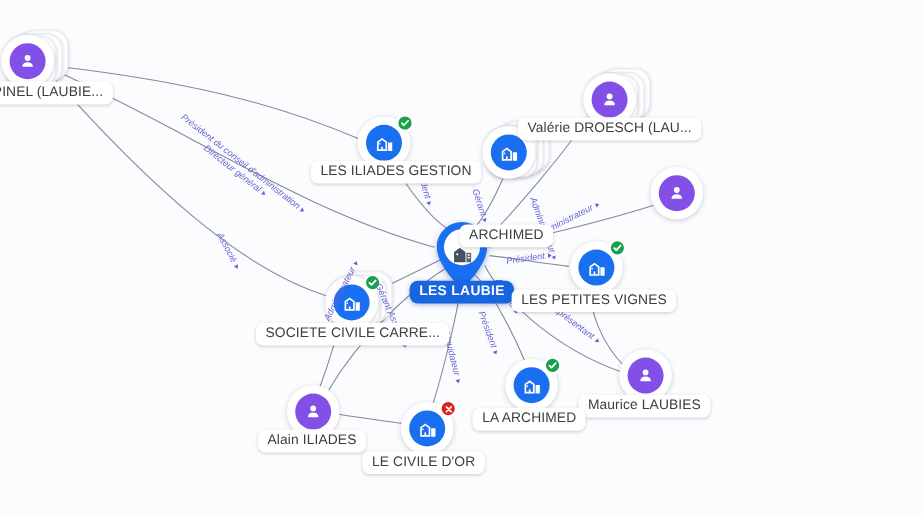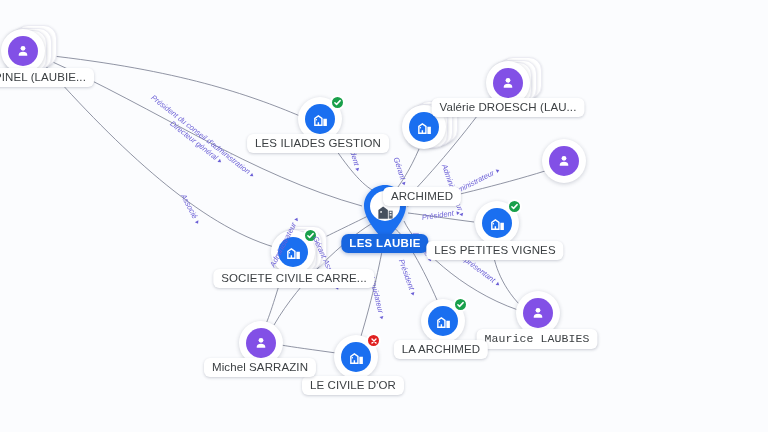--- a/index.html
+++ b/index.html
@@ -157,21 +157,21 @@
             <circle fill="#ffffff" cx="6.2" cy="12.4" r="1"></circle>
           </svg>
         </div>
         <div class="badge ok" style="background: rgb(25, 160, 75);">
           <svg width="9" height="9" viewBox="0 0 24 24" aria-hidden="true">
             <path fill="none" stroke="#ffffff" stroke-width="4" stroke-linecap="round" stroke-linejoin="round" d="M5 12.5l4.5 4.5L19 7"></path>
           </svg>
         </div>
       </div>
     </div>
-    <div class="label" style="left: 318px; top: 134px; color: rgb(60, 64, 67);">LES ILIADES GESTION</div>
+    <div class="label" style="left: 330px; top: 134px; color: rgb(60, 64, 67);">LES ILIADES GESTION</div>
     <div class="node" style="left: 424px; top: 127px;">
       <div class="stack">
         <i></i>
         <i></i>
         <i></i>
       </div>
       <div class="disc">
         <div class="inner company" style="background: rgb(26, 111, 240);">
           <svg width="17" height="17" viewBox="0 0 24 24" aria-hidden="true">
             <path fill="#ffffff" d="M3 21V10l6-4.4L15 10v11H3zm2-2h3v-3h2v3h3v-8.1l-4-2.9-4 2.9V19z"></path>
@@ -233,21 +233,21 @@
     <div class="node" style="left: 538px; top: 313px;">
       <div class="disc">
         <div class="inner person" style="background: rgb(130, 80, 230);">
           <svg width="16" height="16" viewBox="0 0 24 24" aria-hidden="true">
             <circle fill="#ffffff" cx="12" cy="8" r="3.6"></circle>
             <path fill="#ffffff" d="M12 13.2c-3.6 0-6.4 2-6.4 4.3V19h12.8v-1.5c0-2.3-2.8-4.3-6.4-4.3z"></path>
           </svg>
         </div>
       </div>
     </div>
-    <div class="label" style="left: 537px; top: 329px; color: rgb(60, 64, 67); font-family: Liberation Mono, monospace;">Maurice LAUBIES</div>
+    <div class="label" style="left: 537px; top: 329px; color: rgb(60, 64, 67);">Maurice LAUBIES</div>
     <div class="node" style="left: 443px; top: 321px;">
       <div class="disc">
         <div class="inner company" style="background: rgb(26, 111, 240);">
           <svg width="17" height="17" viewBox="0 0 24 24" aria-hidden="true">
             <path fill="#ffffff" d="M3 21V10l6-4.4L15 10v11H3zm2-2h3v-3h2v3h3v-8.1l-4-2.9-4 2.9V19z"></path>
             <path fill="#ffffff" d="M16 21V11h5v10h-5zm1.4-8.6h2.2v1.6h-2.2v-1.6zm0 3h2.2V17h-2.2v-1.6z"></path>
             <circle fill="#ffffff" cx="6.2" cy="12.4" r="1"></circle>
           </svg>
         </div>
         <div class="badge ok" style="background: rgb(25, 160, 75);">
@@ -278,21 +278,21 @@
     <div class="node" style="left: 261px; top: 343px;">
       <div class="disc">
         <div class="inner person" style="background: rgb(130, 80, 230);">
           <svg width="16" height="16" viewBox="0 0 24 24" aria-hidden="true">
             <circle fill="#ffffff" cx="12" cy="8" r="3.6"></circle>
             <path fill="#ffffff" d="M12 13.2c-3.6 0-6.4 2-6.4 4.3V19h12.8v-1.5c0-2.3-2.8-4.3-6.4-4.3z"></path>
           </svg>
         </div>
       </div>
     </div>
-    <div class="label" style="left: 260px; top: 358px; color: rgb(60, 64, 67);">Michel SARRAZIN</div>
+    <div class="label" style="left: 260px; top: 358px; color: rgb(60, 64, 67);">Alain ILIADES</div>
     <div class="node" style="left: 293px; top: 252px;">
       <div class="stack">
         <i></i>
         <i></i>
         <i></i>
       </div>
       <div class="disc">
         <div class="inner company" style="background: rgb(26, 111, 240);">
           <svg width="17" height="17" viewBox="0 0 24 24" aria-hidden="true">
             <path fill="#ffffff" d="M3 21V10l6-4.4L15 10v11H3zm2-2h3v-3h2v3h3v-8.1l-4-2.9-4 2.9V19z"></path>

